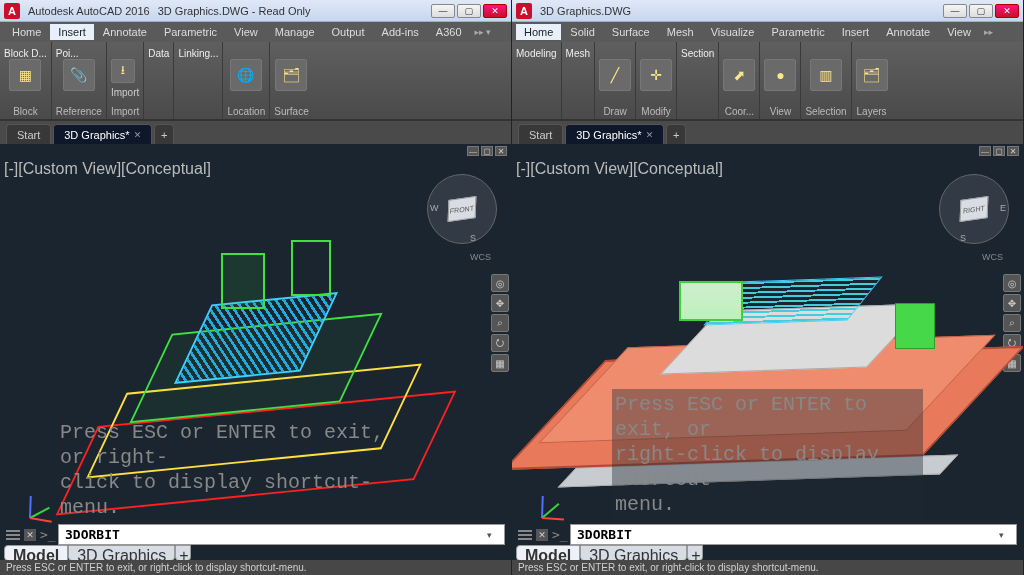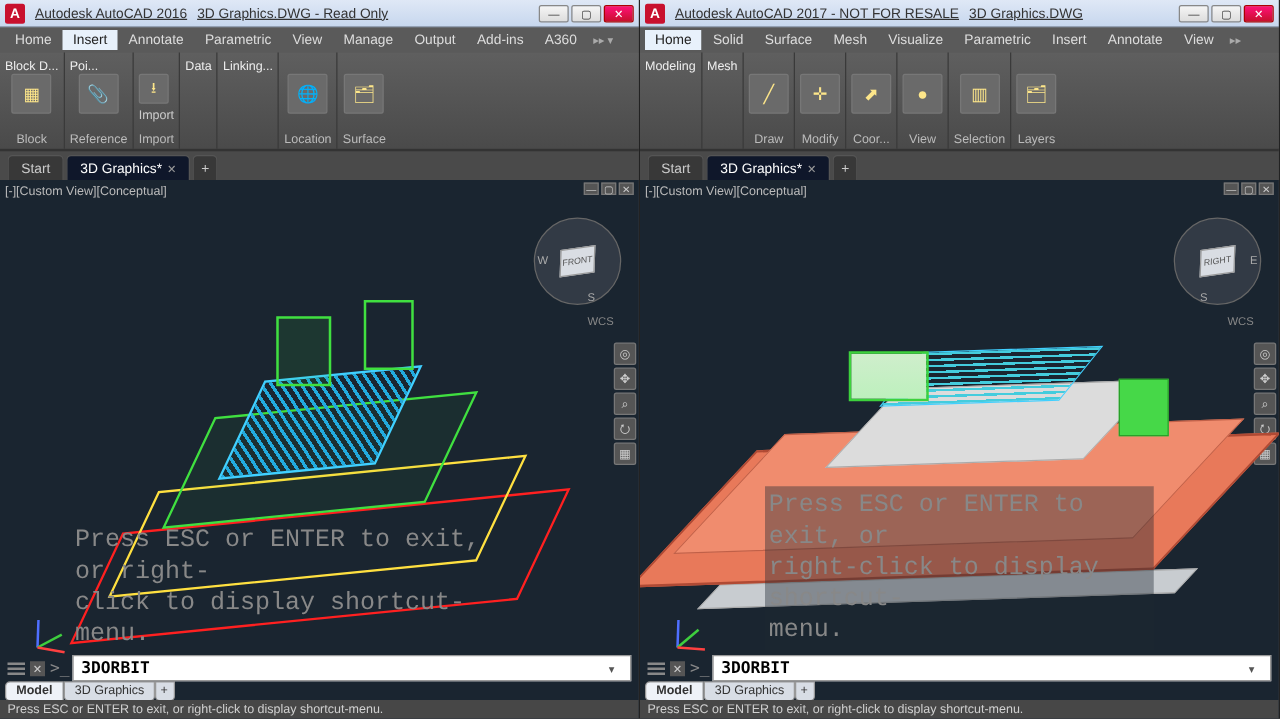--- a/index.html
+++ b/index.html
@@ -1,20 +1,20 @@
 <!DOCTYPE html>
 <html><head>
 <meta charset="utf-8">
 <style>
   * { box-sizing: border-box; margin: 0; padding: 0; font-family: "Segoe UI", Tahoma, sans-serif; }
   body { width: 1024px; height: 575px; display: flex; overflow: hidden; background: #555; }
   .pane { width: 512px; height: 575px; display: flex; flex-direction: column; border-right: 1px solid #222; }
   .titlebar { height: 22px; background: linear-gradient(#dfe8f6,#c7d7ee); display: flex; align-items: center; font-size: 11px; color: #333; padding: 0 4px; gap: 8px; border-bottom: 1px solid #a0b0c8; }
   .titlebar .logo { width: 16px; height: 16px; background: #c8102e; border-radius: 2px; display: flex; align-items: center; justify-content: center; color: #fff; font-size: 11px; font-weight: bold; }
-  .titlebar .tt { flex: 0 0 auto; text-decoration: underline; }
+  .titlebar .tt { flex: 0 0 auto; }
   .titlebar .spacer { flex: 1; }
   .titlebar .winbtns { display: flex; gap: 2px; }
   .titlebar .winbtn { width: 24px; height: 14px; border: 1px solid #888; border-radius: 2px; background: linear-gradient(#f5f5f5,#ddd); display: flex; align-items: center; justify-content: center; font-size: 9px; cursor: pointer; }
   .titlebar .winbtn.close { background: linear-gradient(#f17,#c8102e); color: #fff; border-color: #a00; }
   .menubar { height: 20px; background: #5a5a5a; display: flex; align-items: center; font-size: 11px; color: #ddd; padding: 0 4px; gap: 1px; }
   .menubar .mi { padding: 2px 8px; cursor: pointer; }
   .menubar .mi.active { background: #e8f1fb; color: #222; }
   .menubar .arrow { margin-left: 4px; font-size: 9px; color: #aaa; }
   .ribbon { height: 78px; background: linear-gradient(#5f5f5f,#4a4a4a); display: flex; border-bottom: 1px solid #333; }
   .rgroup { display: flex; flex-direction: column; align-items: center; justify-content: flex-start; padding: 4px 4px 0 4px; border-right: 1px solid #3a3a3a; }
@@ -23,21 +23,21 @@
   .ricon.sm { width: 24px; height: 24px; font-size: 12px; }
   .ribb-label { font-size: 10px; color: #ccc; margin-top: 2px; white-space: nowrap; }
   .group-label { font-size: 10px; color: #bbb; margin-top: auto; padding: 2px 0; }
   .vstack-sm { display:flex; flex-direction:column; gap:2px; }
   .filetabs { height: 24px; background: #4a4a4a; display: flex; align-items: flex-end; padding-left: 6px; gap: 2px; border-top: 1px solid #333; }
   .ftab { height: 20px; background: #383838; border-radius: 4px 4px 0 0; padding: 2px 10px; font-size: 11px; color: #ccc; border: 1px solid #555; border-bottom: none; cursor: pointer; display:flex; align-items:center; gap:4px;}
   .ftab.active { background: #0f172a; color: #fff; }
   .ftab .tabx { font-size:9px; color:#999; }
   .ftab.add { width: 20px; padding: 2px 4px; justify-content:center; }
   .viewport { flex: 1; position: relative; background: #1a2530; overflow: hidden; }
-  .vp-header { position: absolute; top: 4px; left: 4px; font-size: 10px; color: #bbb; }
+  .vp-header { position: absolute; top: 16px; left: 4px; font-size: 16px; color: #bbb; }
   .vp-ctrl { position: absolute; top: 2px; right: 4px; display: flex; gap: 2px; }
   .vp-ctrl span { width:12px; height:10px; background:#555; border:1px solid #777; font-size:8px; color:#ccc; display:flex;align-items:center;justify-content:center; cursor:pointer;}
   .compass { position:absolute; top:30px; right:14px; width:70px; height:70px; border:1px solid #666; border-radius:50%; background:rgba(80,85,95,.45); display:flex; align-items:center; justify-content:center; }
   .compass .cube { width:28px; height:22px; background:#d9dde3; border:1px solid #999; transform:skewY(-10deg) rotateZ(2deg); font-size:7px; color:#555; display:flex; align-items:center; justify-content:center; }
   .compass .dir { position:absolute; font-size:9px; color:#aaa; }
   .wcs-label { position:absolute; top:108px; right:20px; font-size:9px; color:#888;}
   .toolstrip { position:absolute; top:130px; right:2px; width:18px; display:flex; flex-direction:column; gap:2px;}
   .toolstrip .tb { width:18px; height:18px; background:#555; border:1px solid #777; border-radius:2px; cursor:pointer; font-size:10px; color:#ccc; display:flex;align-items:center;justify-content:center;}
   .axes { position:absolute; bottom:50px; left:10px; width:40px; height:40px; }
   .axes .ax { position:absolute; left:20px; bottom:6px; width:22px; height:2px; transform-origin:0 50%; }
@@ -46,21 +46,21 @@
   .axes .x { background:#ff4040; transform:rotate(10deg);}
   .cmdhint { position:absolute; bottom:55px; left:60px; right:120px; font-family: "Consolas","Courier New",monospace; font-size:20px; color:#888; line-height:1.25;}
   .cmdline-row { position:absolute; bottom:30px; left:6px; right:6px; height:21px; display:flex; align-items:center; gap:4px;}
   .cmdline-row .cmd-handle { width:14px; display:flex; flex-direction:column; gap:2px;}
   .cmdline-row .cmd-handle span{ height:2px; background:#888;}
   .cmdline-row .cmd-close { width:12px; height:12px; background:#555; color:#ccc; font-size:9px; display:flex;align-items:center;justify-content:center; cursor:pointer;}
   .cmdline-row input { flex:1; height:21px; background:#fff; border:1px solid #999; font-family:"Consolas",monospace; font-size:13px; padding:0 22px 0 6px; font-weight:bold; }
   .cmdline-row .cmd-prefix { width:14px; text-align:center; color:#888; font-family:monospace;}
   .cmdline-row .cmd-dd { position:absolute; right:6px; width:12px; height:10px; font-size:9px; color:#555; cursor:pointer;}
   .layouttabs { position:absolute; bottom:14px; left:4px; height:16px; display:flex; gap:0;}
-  .layouttabs .lt { font-size:10px; padding:1px 8px; background:#d8dde5; color:#333; border:1px solid #999; border-radius:0 0 4px 4px; cursor:pointer;}
+  .layouttabs .lt { font-size:16px; padding:1px 8px; background:#d8dde5; color:#333; border:1px solid #999; border-radius:0 0 4px 4px; cursor:pointer;}
   .layouttabs .lt.first { background:#eef2f8; font-weight:bold; border-radius: 4px 0 0 4px;}
   .layouttabs .lt.add { width:16px; padding:1px 3px;}
   .statusbar { height:15px; background:#474747; color:#d0d0d0; font-size:10px; display:flex; align-items:center; padding:0 6px;}
   
   .model { position:absolute; left:50%; top:52%; transform:translate(-50%,-50%); }
   .model.left { width:380px; height:300px; }
   .model.right { width:430px; height:250px; }
   .model .slab { position:absolute; border:2px solid; }
   .left .base1 { left:20px; top:190px; width:340px; height:90px; transform:skewX(-30deg) rotate(-6deg); border-color:#ff2020;}
   .left .base2 { left:48px; top:160px; width:280px; height:86px; transform:skewX(-30deg) rotate(-6deg); border-color:#ffe040;}
@@ -203,21 +203,20 @@
     </div>
     <div class="statusbar" style="position:absolute;bottom:0;left:0;right:0">
       <span>Press ESC or ENTER to exit, or right-click to display shortcut-menu.</span>
     </div>
   </div>
 </div>
 
 <div class="pane">
   <div class="titlebar">
     <span class="logo">A</span>
-    <span class="tt">Autodesk AutoCAD 2017 - NOT FOR RESALE</span>
     <span class="tt">3D Graphics.DWG</span>
     <span class="spacer"></span>
     <div class="winbtns">
       <span class="winbtn">—</span>
       <span class="winbtn">▢</span>
       <span class="winbtn close">✕</span>
     </div>
   </div>
   <div class="menubar">
     <span class="mi active">Home</span>
@@ -242,20 +241,23 @@
       <span class="ribb-label" style="visibility:hidden">.</span>
       <div class="ricon">╱</div>
       <span class="group-label">Draw</span>
     </div>
     <div class="rgroup">
       <span class="ribb-label" style="visibility:hidden">.</span>
       <div class="ricon">✛</div>
       <span class="group-label">Modify</span>
     </div>
     <div class="rgroup">
+      <span class="ribb-label" style="color:#eee">Section</span>
+    </div>
+    <div class="rgroup">
       <span class="ribb-label" style="visibility:hidden">.</span>
       <div class="ricon">⬈</div>
       <span class="group-label">Coor...</span>
     </div>
     <div class="rgroup">
       <span class="ribb-label" style="visibility:hidden">.</span>
       <div class="ricon">●</div>
       <span class="group-label">View</span>
     </div>
     <div class="rgroup">

